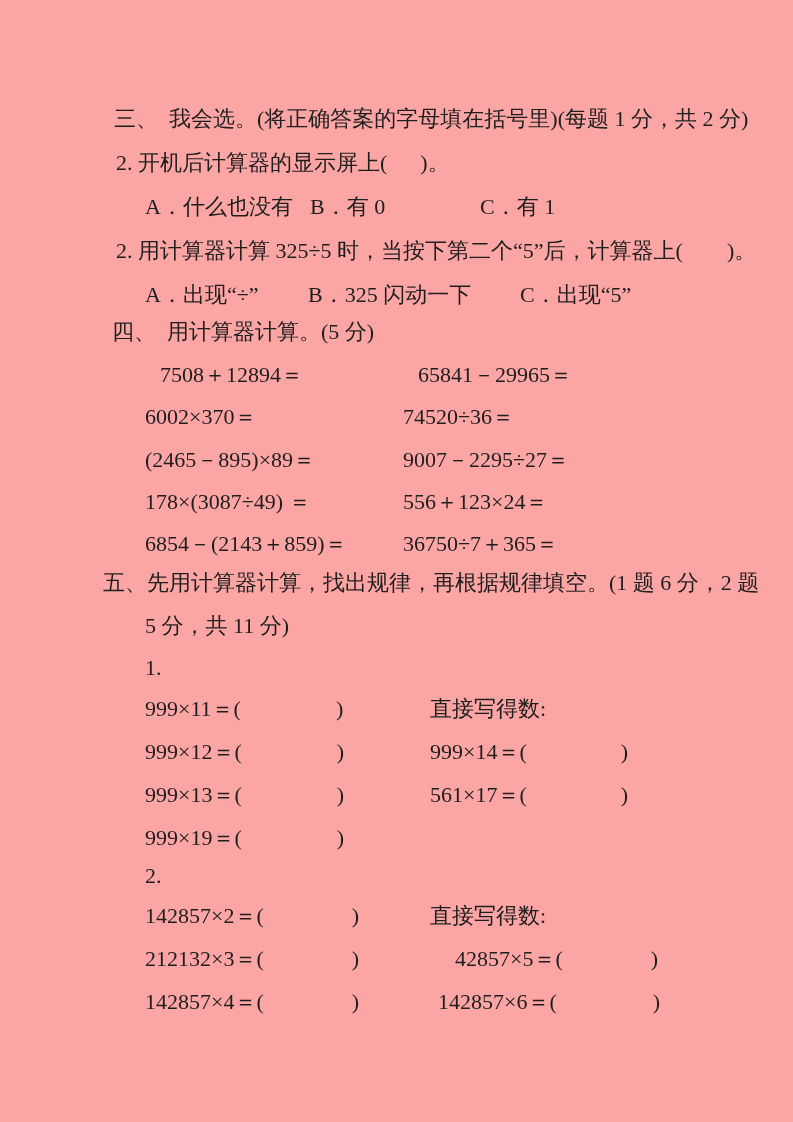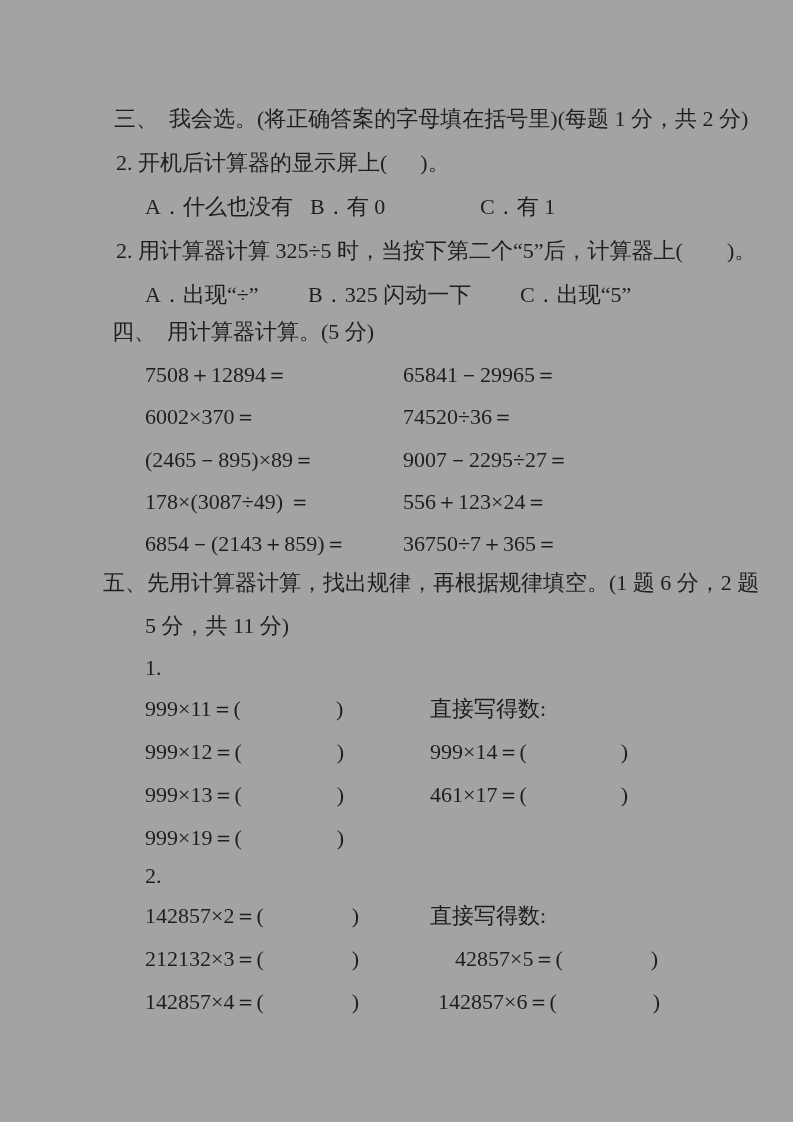--- a/index.html
+++ b/index.html
@@ -1,20 +1,20 @@
 <!DOCTYPE html>
 <html><head>
 <meta charset="utf-8">
 <style>
   html, body { margin: 0; padding: 0; background: #ffffff; }
   .page {
     position: relative;
     width: 793px;
     height: 1122px;
-    background: #a3a3a3;
+    background: #fca5a5;
     color: #1e1e1e;
     font-family: "Liberation Serif", "DejaVu Serif", serif;
     font-size: 22px;
     overflow: hidden;
   }
   .ln {
     position: absolute;
     height: 30px;
     line-height: 30px;
     white-space: pre;
@@ -47,21 +47,21 @@
   <div class="ln" style="top:236px; left:116px">2. 用计算器计算 325÷5 时，当按下第二个“5”后，计算器上(        )。</div>
 
   <div class="ln" style="top:280px; left:0; width:793px">
     <span class="seg" style="left:145px">A．出现“÷”</span>
     <span class="seg" style="left:308px">B．325 闪动一下</span>
     <span class="seg" style="left:520px">C．出现“5”</span>
   </div>
 
   <div class="ln" style="top:317px; left:112px">四、  用计算器计算。(5 分)</div>
 
-  <div class="ln" style="top:360px; left:0; width:708px">
+  <div class="ln" style="top:360px; left:15px; width:708px">
     <span class="seg" style="left:145px">7508＋12894＝</span>
     <span class="seg" style="left:403px">65841－29965＝</span>
   </div>
   <div class="ln" style="top:402px; left:0; width:793px">
     <span class="seg" style="left:145px">6002×370＝</span>
     <span class="seg" style="left:403px">74520÷36＝</span>
   </div>
   <div class="ln" style="top:445px; left:0; width:793px">
     <span class="seg" style="left:145px">(2465－895)×89＝</span>
     <span class="seg" style="left:403px">9007－2295÷27＝</span>
@@ -83,21 +83,21 @@
   <div class="ln" style="top:694px; left:0; width:756px">
     <span class="seg" style="left:145px"><span>999×11＝</span><span>(</span><span class="blank" style="width:95px"></span><span>)</span></span>
     <span class="seg" style="left:430px">直接写得数:</span>
   </div>
   <div class="ln" style="top:737px; left:0; width:793px">
     <span class="seg" style="left:145px"><span>999×12＝</span><span>(</span><span class="blank" style="width:95px"></span><span>)</span></span>
     <span class="seg" style="left:430px"><span>999×14＝</span><span>(</span><span class="blank" style="width:94px"></span><span>)</span></span>
   </div>
   <div class="ln" style="top:780px; left:0; width:701px">
     <span class="seg" style="left:145px"><span>999×13＝</span><span>(</span><span class="blank" style="width:95px"></span><span>)</span></span>
-    <span class="seg" style="left:430px"><span>461×17＝</span><span>(</span><span class="blank" style="width:94px"></span><span>)</span></span>
+    <span class="seg" style="left:430px"><span>561×17＝</span><span>(</span><span class="blank" style="width:94px"></span><span>)</span></span>
   </div>
   <div class="ln" style="top:823px; left:0; width:793px">
     <span class="seg" style="left:145px"><span>999×19＝</span><span>(</span><span class="blank" style="width:95px"></span><span>)</span></span>
   </div>
 
   <div class="ln" style="top:861px; left:145px">2.</div>
 
   <div class="ln" style="top:901px; left:0; width:793px">
     <span class="seg" style="left:145px"><span>142857×2＝</span><span>(</span><span class="blank" style="width:88px"></span><span>)</span></span>
     <span class="seg" style="left:430px">直接写得数:</span>

